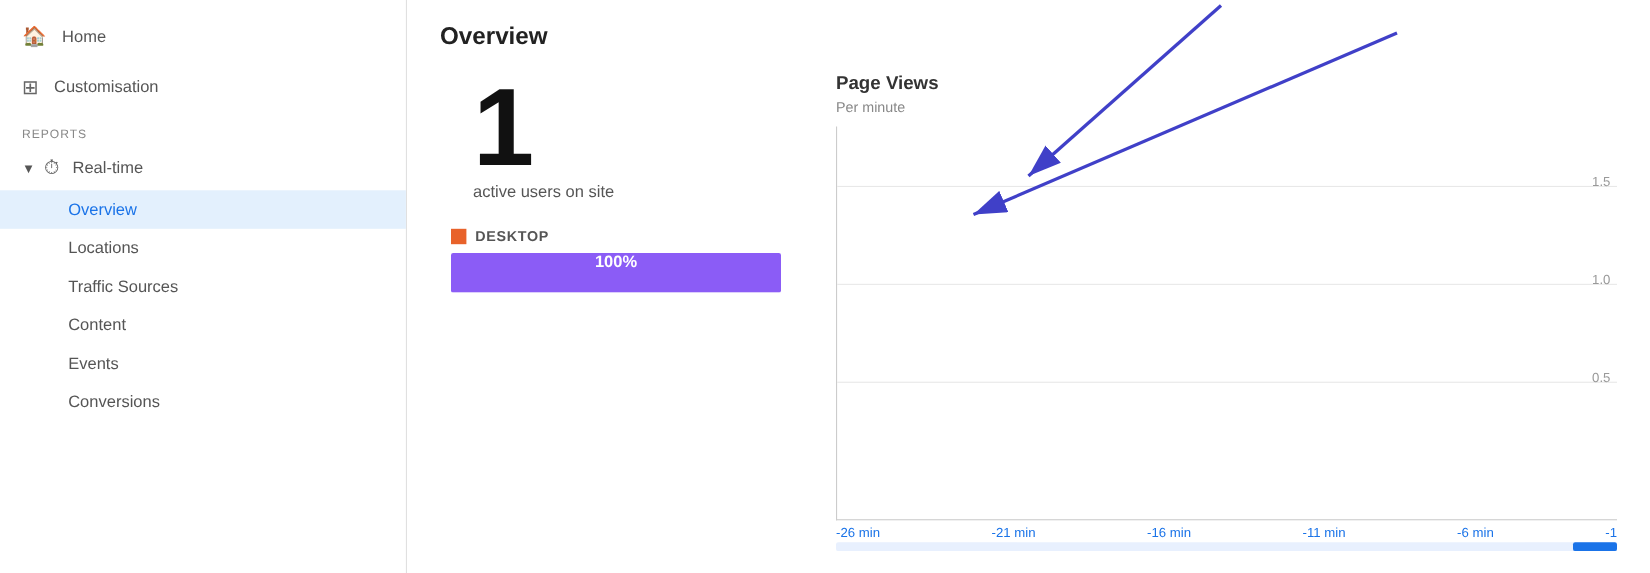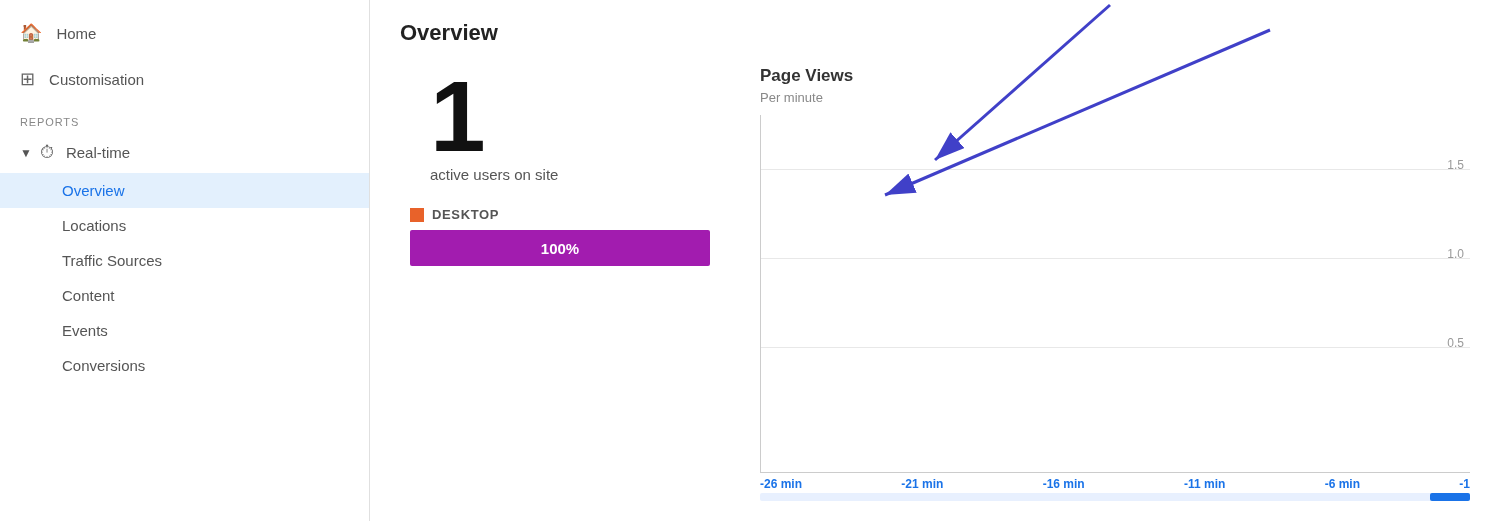--- a/index.html
+++ b/index.html
@@ -148,23 +148,22 @@
     }
     .progress-bar-outer {
       width: 100%;
       background: #ddd;
       border-radius: 2px;
       height: 36px;
       overflow: hidden;
     }
     .progress-bar-inner {
       height: 100%;
-      background: #a21caf;
-      display: flex;
-      align-items: center;
+      background: #8b5cf6;
+      display: flex;
       justify-content: center;
       color: #fff;
       font-size: 15px;
       font-weight: bold;
     }
 
     
     .right-panel {
       flex: 1;
       display: flex;
@@ -203,21 +202,20 @@
       background: #e8e8e8;
     }
     .chart-x-labels {
       display: flex;
       justify-content: space-between;
       padding: 4px 0 0 0;
     }
     .chart-x-label {
       font-size: 12px;
       color: #1a73e8;
-      font-weight: bold;
     }
     .chart-scrollbar-area {
       height: 8px;
       background: #e8f0fe;
       margin-top: 2px;
       position: relative;
       border-radius: 2px;
     }
     .chart-scrollbar-thumb {
       position: absolute;

